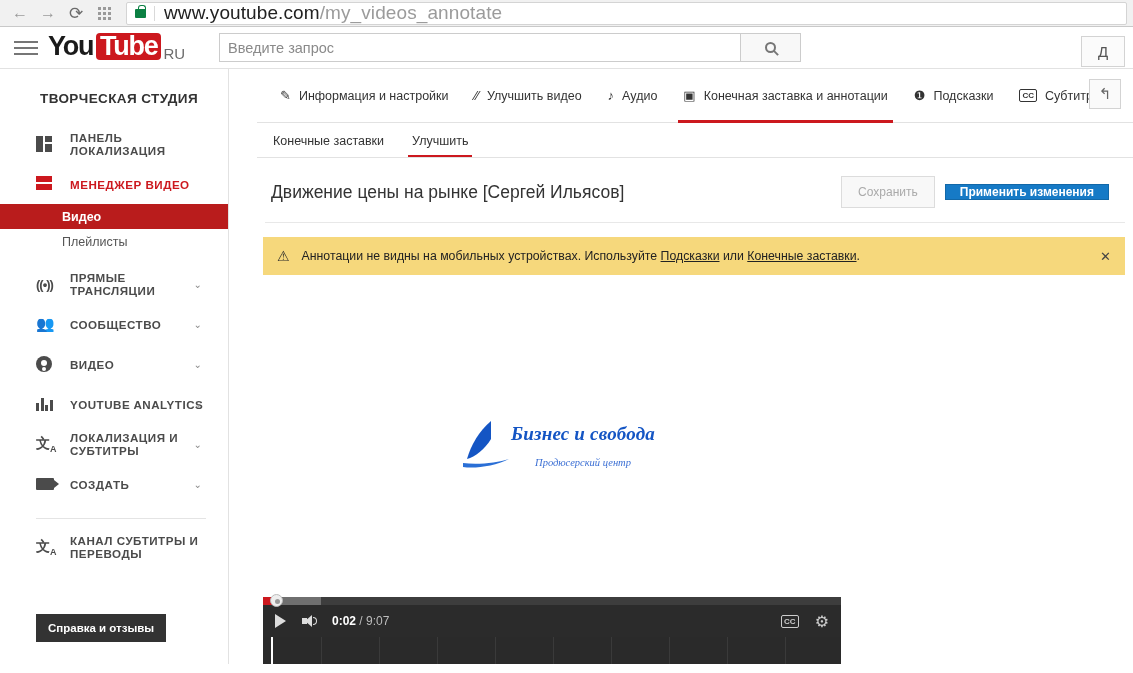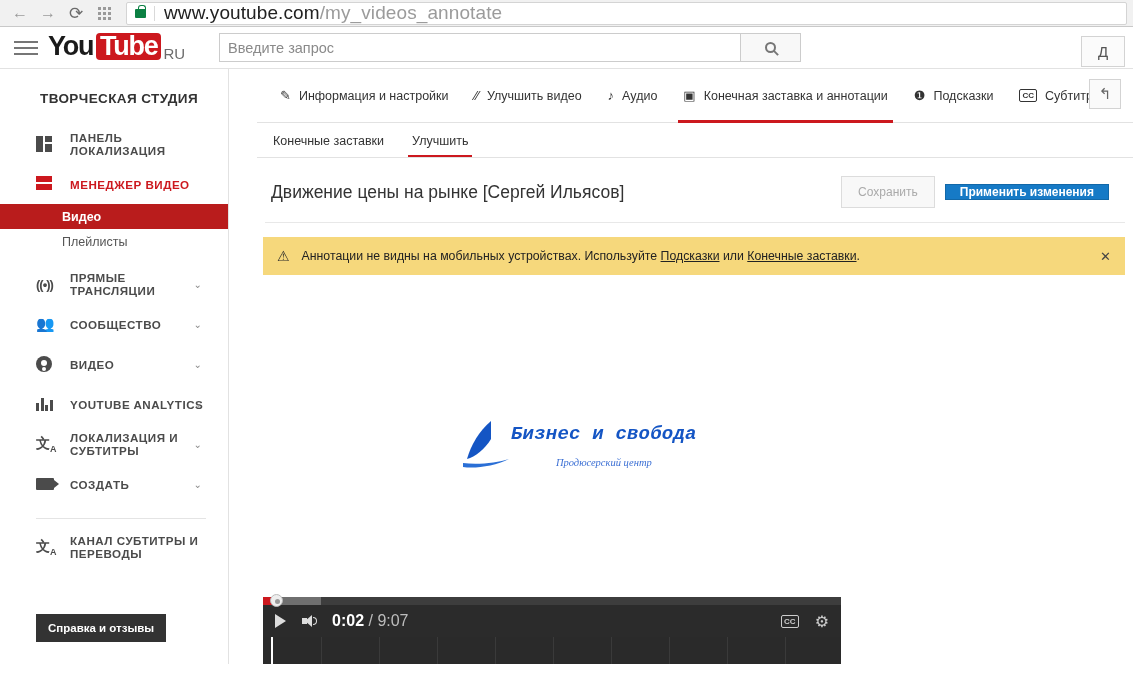--- a/index.html
+++ b/index.html
@@ -167,21 +167,21 @@
 
   .editor { display:flex; padding: 10px 8px 0 6px; position:relative; }
   .player-col { width: 578px; flex:none; }
   .video-stage { height: 312px; background:#fff; position:relative;
     overflow:hidden; }
   .logo-box { position:absolute; left:194px; top:132px; display:flex;
     align-items:center; }
   .sail { position:relative; width:56px; height:56px; }
   .sail svg { display:block; }
   .logo-text { margin-left:-2px; }
-  .logo-main { font-family:Liberation Mono, monospace; font-style:italic;
+  .logo-main { font-family:Liberation Serif, serif; font-style:italic;
     font-weight:bold; font-size:19px; color:#1455c4; letter-spacing:.2px; }
   .logo-sub { font-family:"Liberation Serif", serif; font-style:italic;
     font-size:10.5px; color:#3b6fd4; text-align:center; margin-top:12px; }
 
   .progress { height:8px; background:#3d3d3d; position:relative; }
   .progress .buf { position:absolute; left:0; top:0; height:8px; width:10%;
     background:#6f6f6f; }
   .progress .played { position:absolute; left:0; top:0; height:8px; width:1.5%;
     background:#cc181e; }
   .progress .knob { position:absolute; left:7px; top:-3px; width:13px;
@@ -196,21 +196,21 @@
   .play-tri { width:0; height:0; border-left:11px solid #ddd;
     border-top:7px solid transparent; border-bottom:7px solid transparent; }
   .spk { position:relative; width:14px; height:12px; }
   .spk .body { position:absolute; left:0; top:3px; width:5px; height:6px;
     background:#ddd; }
   .spk .cone { position:absolute; left:3px; top:0;
     border-top:6px solid transparent; border-bottom:6px solid transparent;
     border-right:7px solid #ddd; }
   .spk .w { position:absolute; left:11px; top:2px; width:4px; height:8px;
     border:1.5px solid #ddd; border-left:none; border-radius:0 5px 5px 0; }
-  .time { font-size:16px; color:#bdbdbd; }
+  .time { font-size:12px; color:#bdbdbd; }
   .time b { color:#fff; font-weight:bold; }
   .ctl-right { margin-left:auto; display:flex; align-items:center; }
   .cc-box { border:1.5px solid #ccc; border-radius:2px; font-size:8px;
     font-weight:bold; color:#ccc; padding:0 2px; line-height:11px;
     margin-right:16px; cursor:pointer; }
   .gear { font-size:16px; color:#ccc; cursor:pointer; }
 
   .timeline { height:45px; background:#2a2a2a; position:relative;
     margin-top:0; }
   .timeline .gl { position:absolute; top:0; bottom:0; width:1px;

